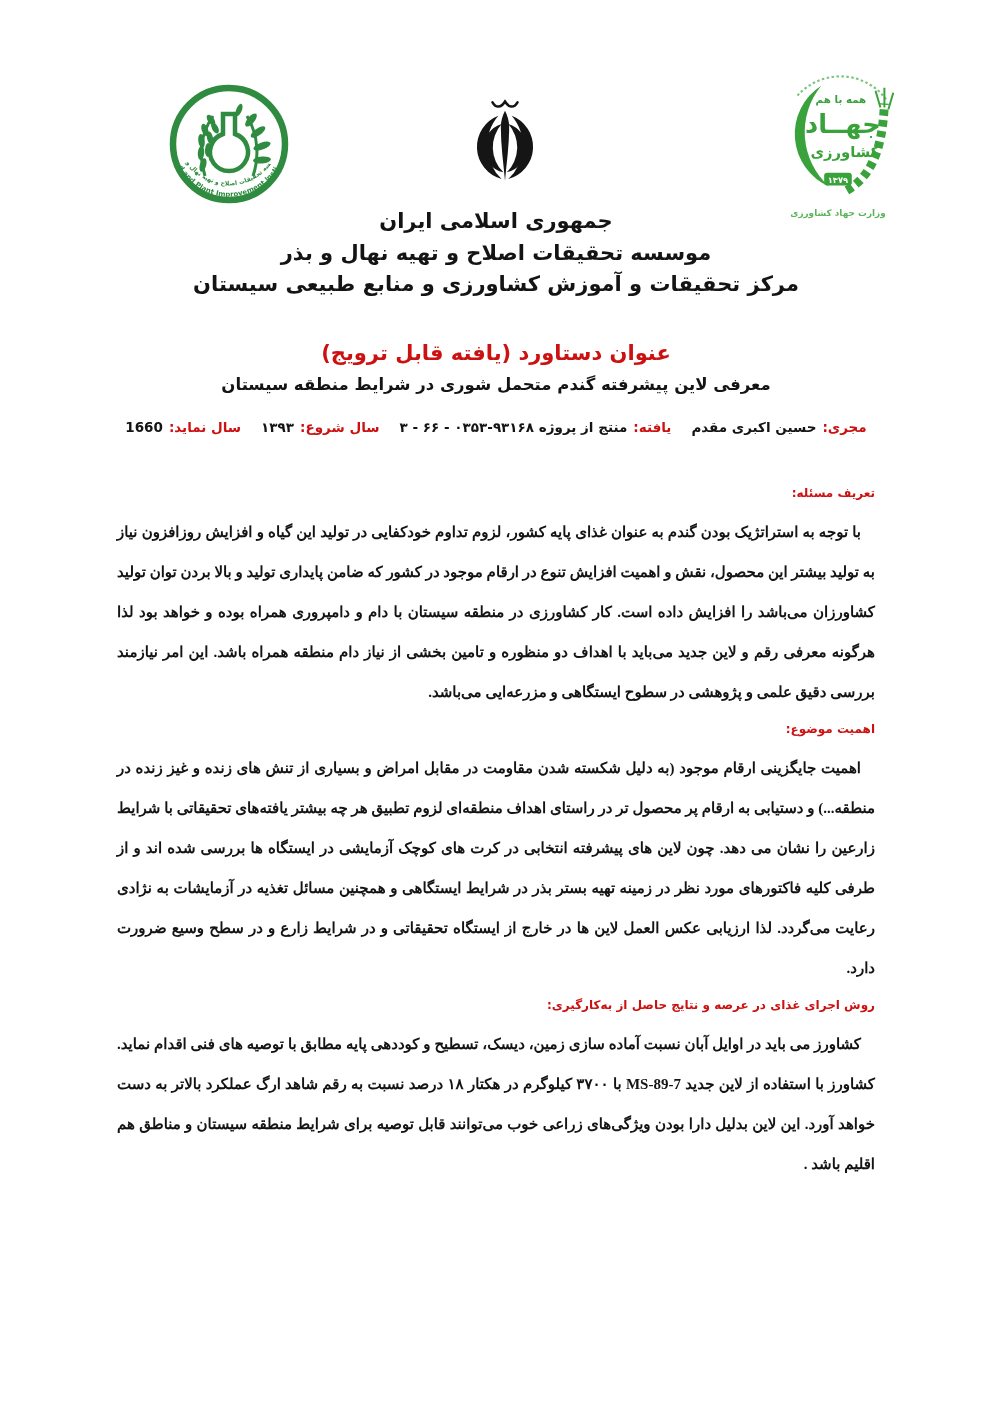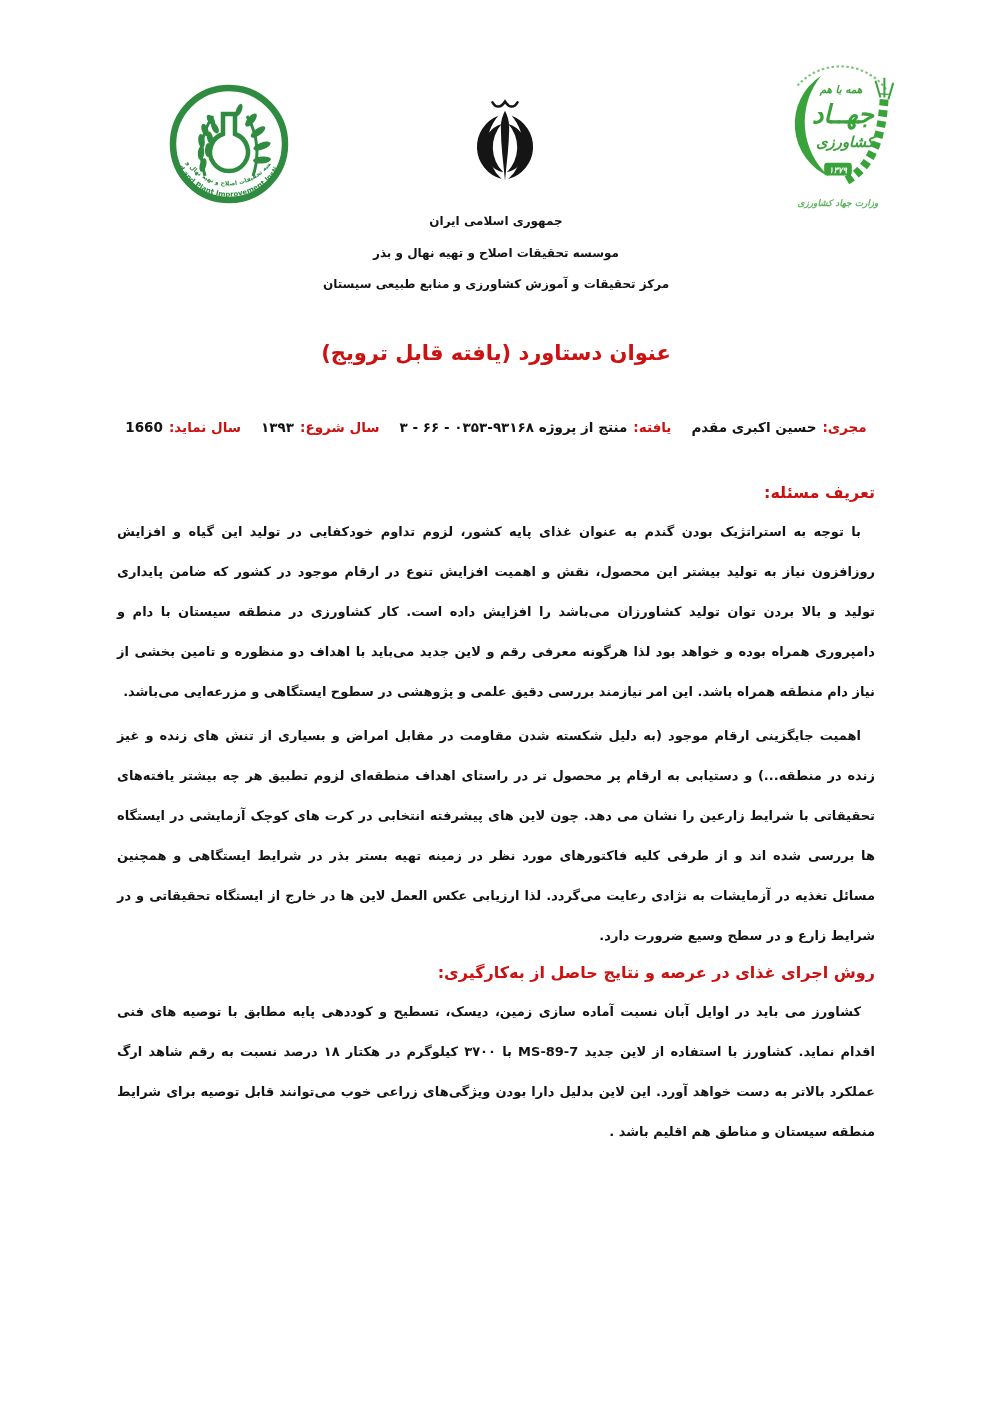--- a/index.html
+++ b/index.html
@@ -17,33 +17,33 @@
     overflow:hidden;
     direction:rtl;
     font-family:"DejaVu Sans", sans-serif;
     color:var(--text-black);
   }
   
   .logo{position:absolute;}
   .logo svg{display:block;width:100%;height:100%;}
   .logo-left{left:158px;top:78px;width:142px;height:140px;}
   .emblem{left:466px;top:94px;width:78px;height:100px;}
-  .logo-right{left:764px;top:56px;width:146px;height:156px;font-style:italic;}
+  .logo-right{left:764px;top:66px;width:146px;height:156px;}
   .gd{fill:var(--logo-green-dark);}
   .gds{stroke:var(--logo-green-dark);fill:none;}
   .gb{fill:var(--logo-green-bright);}
   .gbs{stroke:var(--logo-green-bright);fill:none;}
   .blk{fill:#151515;}
   .blks{stroke:#151515;fill:none;}
   .arc-txt{font-family:"DejaVu Sans", sans-serif;font-weight:bold;}
   
   .header{
     position:absolute;top:206px;left:0;right:0;
     text-align:center;font-weight:bold;
-    font-size:12px;line-height:31.5px;color:var(--text-black);
+    font-size:21px;line-height:31.5px;color:var(--text-black);
   }
   .title-red{
     position:absolute;top:341px;left:0;right:0;text-align:center;
     color:var(--accent-red);font-weight:bold;font-size:21px;
   }
   .title-sub{
     position:absolute;top:375px;left:0;right:0;text-align:center;
     font-weight:bold;font-size:16.5px;color:var(--text-black);
   }
   .meta{
@@ -52,27 +52,28 @@
     gap:20px;font-size:13.5px;font-weight:bold;white-space:nowrap;
   }
   .meta .pair{display:inline-flex;gap:6px;}
   .meta .lbl{color:var(--accent-red);}
   .meta .val{color:var(--text-black);}
   
   .content{
     position:absolute;top:476px;right:117px;width:758px;
   }
   .sec-heading{
-    color:var(--accent-red);font-weight:bold;font-size:16px;
+    color:var(--accent-red);font-weight:bold;font-size:12px;
     margin:4px 0 6px 0;line-height:26px;
   }
   .sec-body{
-    font-size:13px;font-weight:bold;color:var(--text-black);
+    font-size:15px;font-weight:bold;color:var(--text-black);
     line-height:40px;text-align:justify;text-indent:14px;
     margin:0 0 4px 0;
+    font-family:Liberation Serif, serif;
   }
 </style>
 </head>
 <body>
 
 <div class="page">
 
   <div class="logo logo-left">
     <svg viewBox="0 0 140 140">
       <circle cx="70" cy="66" r="56" class="gds" stroke-width="6.5"></circle>
@@ -151,20 +152,21 @@
     </svg>
   </div>
 
   <div class="header">
     <div>جمهوری اسلامی ایران</div>
     <div>موسسه تحقیقات اصلاح و تهیه نهال و بذر</div>
     <div>مرکز تحقیقات و آموزش کشاورزی و منابع طبیعی سیستان</div>
   </div>
 
   <div class="title-red">عنوان دستاورد (یافته قابل ترویج)</div>
+  <div class="title-sub">معرفی لاین پیشرفته گندم متحمل شوری در شرایط منطقه سیستان</div>
 
   <div class="meta">
     <span class="pair">
       <span class="lbl">مجری:</span>
       <span class="val">حسین اکبری مقدم</span>
     </span>
     <span class="pair">
       <span class="lbl">یافته:</span>
       <span class="val">منتج از پروژه ۹۳۱۶۸-۰۳۵۳ - ۶۶ - ۳</span>
     </span>
@@ -175,19 +177,20 @@
     <span class="pair">
       <span class="lbl">سال نماید:</span>
       <span class="val">1660</span>
     </span>
   </div>
 
   <div class="content">
     <h3 class="sec-heading">تعریف مسئله:</h3>
     <p class="sec-body">با توجه به استراتژیک بودن گندم به عنوان غذای پایه کشور، لزوم تداوم خودکفایی در تولید این گیاه و افزایش روزافزون نیاز به تولید بیشتر این محصول، نقش و اهمیت افزایش تنوع در ارقام موجود در کشور که ضامن پایداری تولید و بالا بردن توان تولید کشاورزان می‌باشد را افزایش داده است. کار کشاورزی در منطقه سیستان با دام و دامپروری همراه بوده و خواهد بود لذا هرگونه معرفی رقم و لاین جدید می‌باید با اهداف دو منظوره و تامین بخشی از نیاز دام منطقه همراه باشد. این امر نیازمند بررسی دقیق علمی و پژوهشی در سطوح ایستگاهی و مزرعه‌ایی می‌باشد.</p>
 
+    <h3 class="sec-heading">اهمیت موضوع:</h3>
     <p class="sec-body">اهمیت جایگزینی ارقام موجود (به دلیل شکسته شدن مقاومت در مقابل امراض و بسیاری از تنش های زنده و غیز زنده در منطقه...) و دستیابی به ارقام پر محصول تر در راستای اهداف منطقه‌ای لزوم تطبیق هر چه بیشتر یافته‌های تحقیقاتی با شرایط زارعین را نشان می دهد. چون لاین های پیشرفته انتخابی در کرت های کوچک آزمایشی در ایستگاه ها بررسی شده اند و از طرفی کلیه فاکتورهای مورد نظر در زمینه تهیه بستر بذر در شرایط ایستگاهی و همچنین مسائل تغذیه در آزمایشات به نژادی رعایت می‌گردد. لذا ارزیابی عکس العمل لاین ها در خارج از ایستگاه تحقیقاتی و در شرایط زارع و در سطح وسیع ضرورت دارد.</p>
 
     <h3 class="sec-heading">روش اجرای غذای در عرصه و نتایج حاصل از به‌کارگیری:</h3>
     <p class="sec-body">کشاورز می باید در اوایل آبان نسبت آماده سازی زمین، دیسک، تسطیح و کوددهی پایه مطابق با توصیه های فنی اقدام نماید. کشاورز با استفاده از لاین جدید MS-89-7 با ۳۷۰۰ کیلوگرم در هکتار ۱۸ درصد نسبت به رقم شاهد ارگ عملکرد بالاتر به دست خواهد آورد. این لاین بدلیل دارا بودن ویژگی‌های زراعی خوب می‌توانند قابل توصیه برای شرایط منطقه سیستان و مناطق هم اقلیم باشد .</p>
   </div>
 
 </div>
 
 </body></html>

